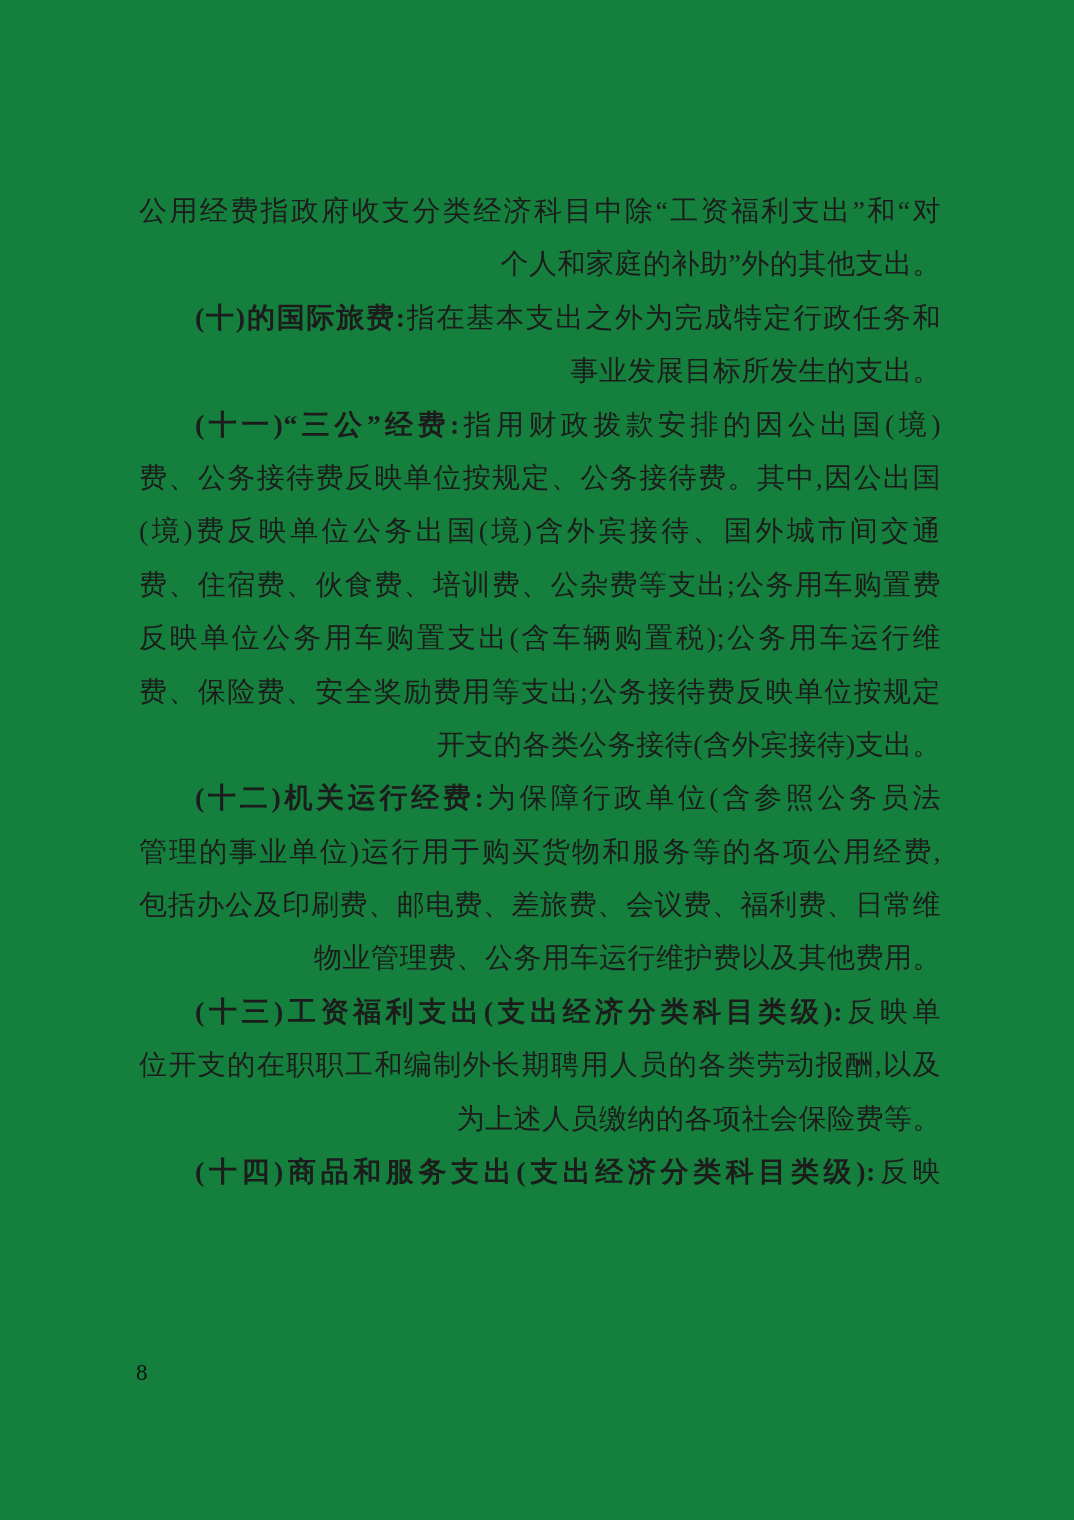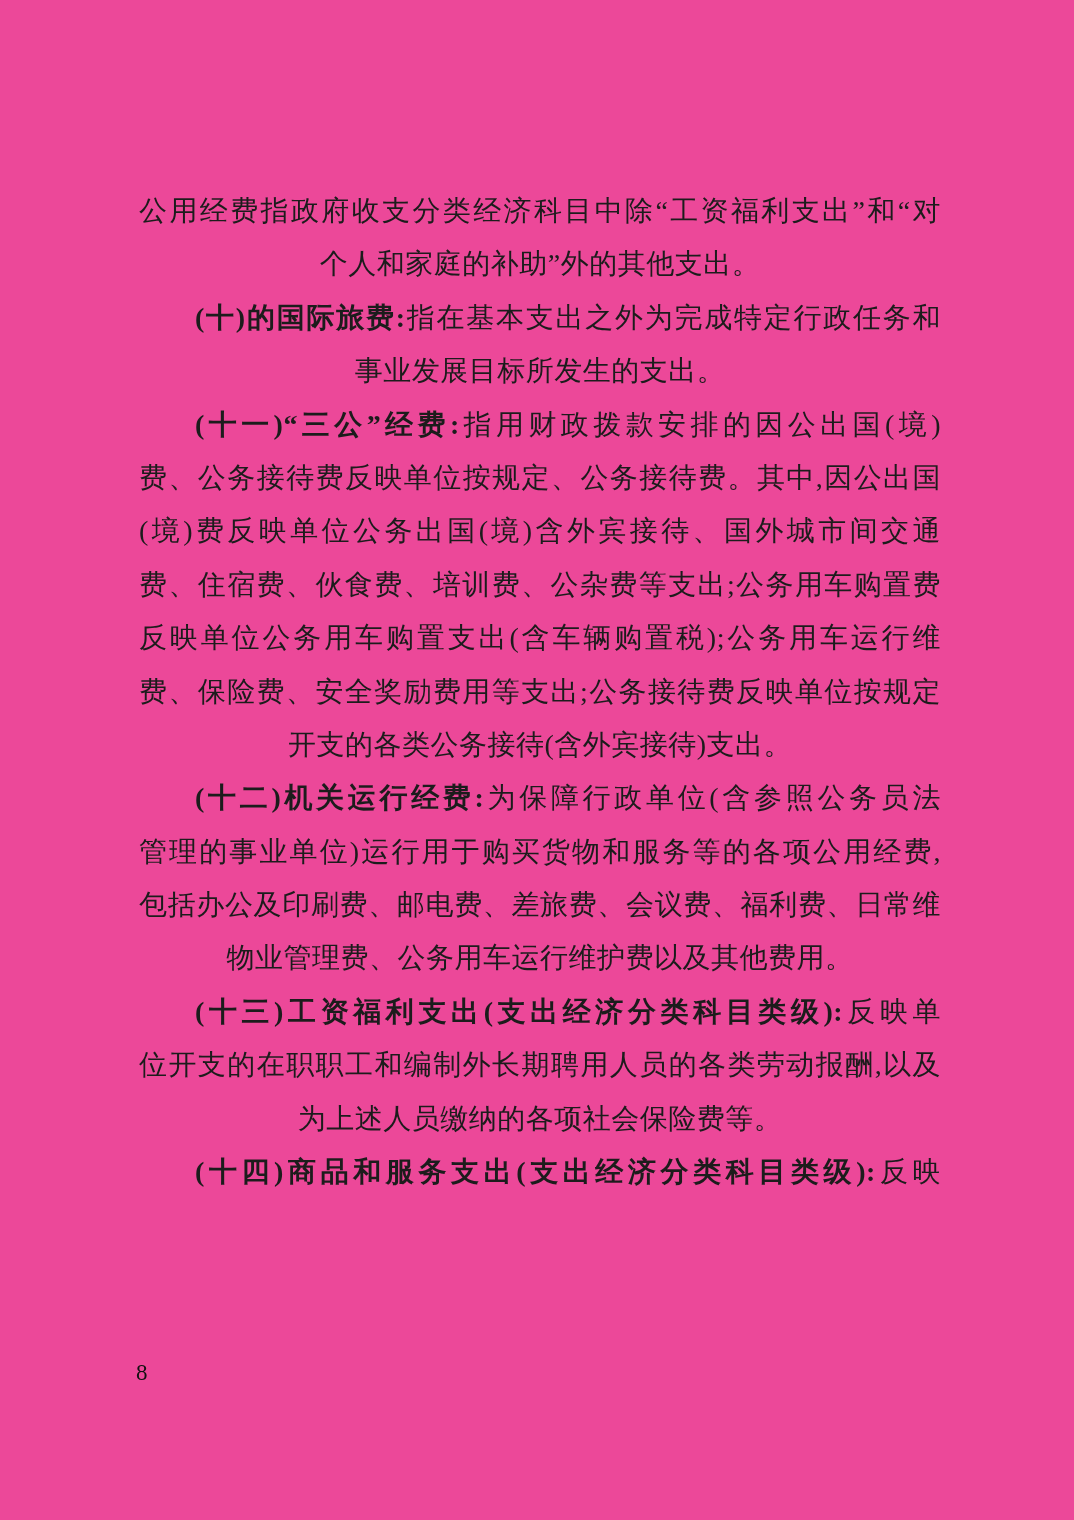--- a/index.html
+++ b/index.html
@@ -11,34 +11,34 @@
     height: 1520px;
     background: #ffffff;
     position: relative;
     overflow: hidden;
     font-family: "Liberation Serif", "DejaVu Serif", serif;
     color: #1c1c1c;
   }
   .page {
     position: absolute;
     inset: 0;
-    background: #ec4899;
+    background: #15803d;
   }
   .text-block {
     position: absolute;
     left: 139px;
     top: 184px;
     width: 802px;
     font-size: 28px;
     line-height: 53.4px;
     letter-spacing: 0.5px;
   }
   .line {
     height: 53.4px;
-    text-align: center;
+    text-align: right;
   }
   .line.full {
     text-align: justify;
     text-align-last: justify;
     text-justify: inter-character;
   }
   .line.ind {
     text-indent: 2em;
   }
   .line b {

